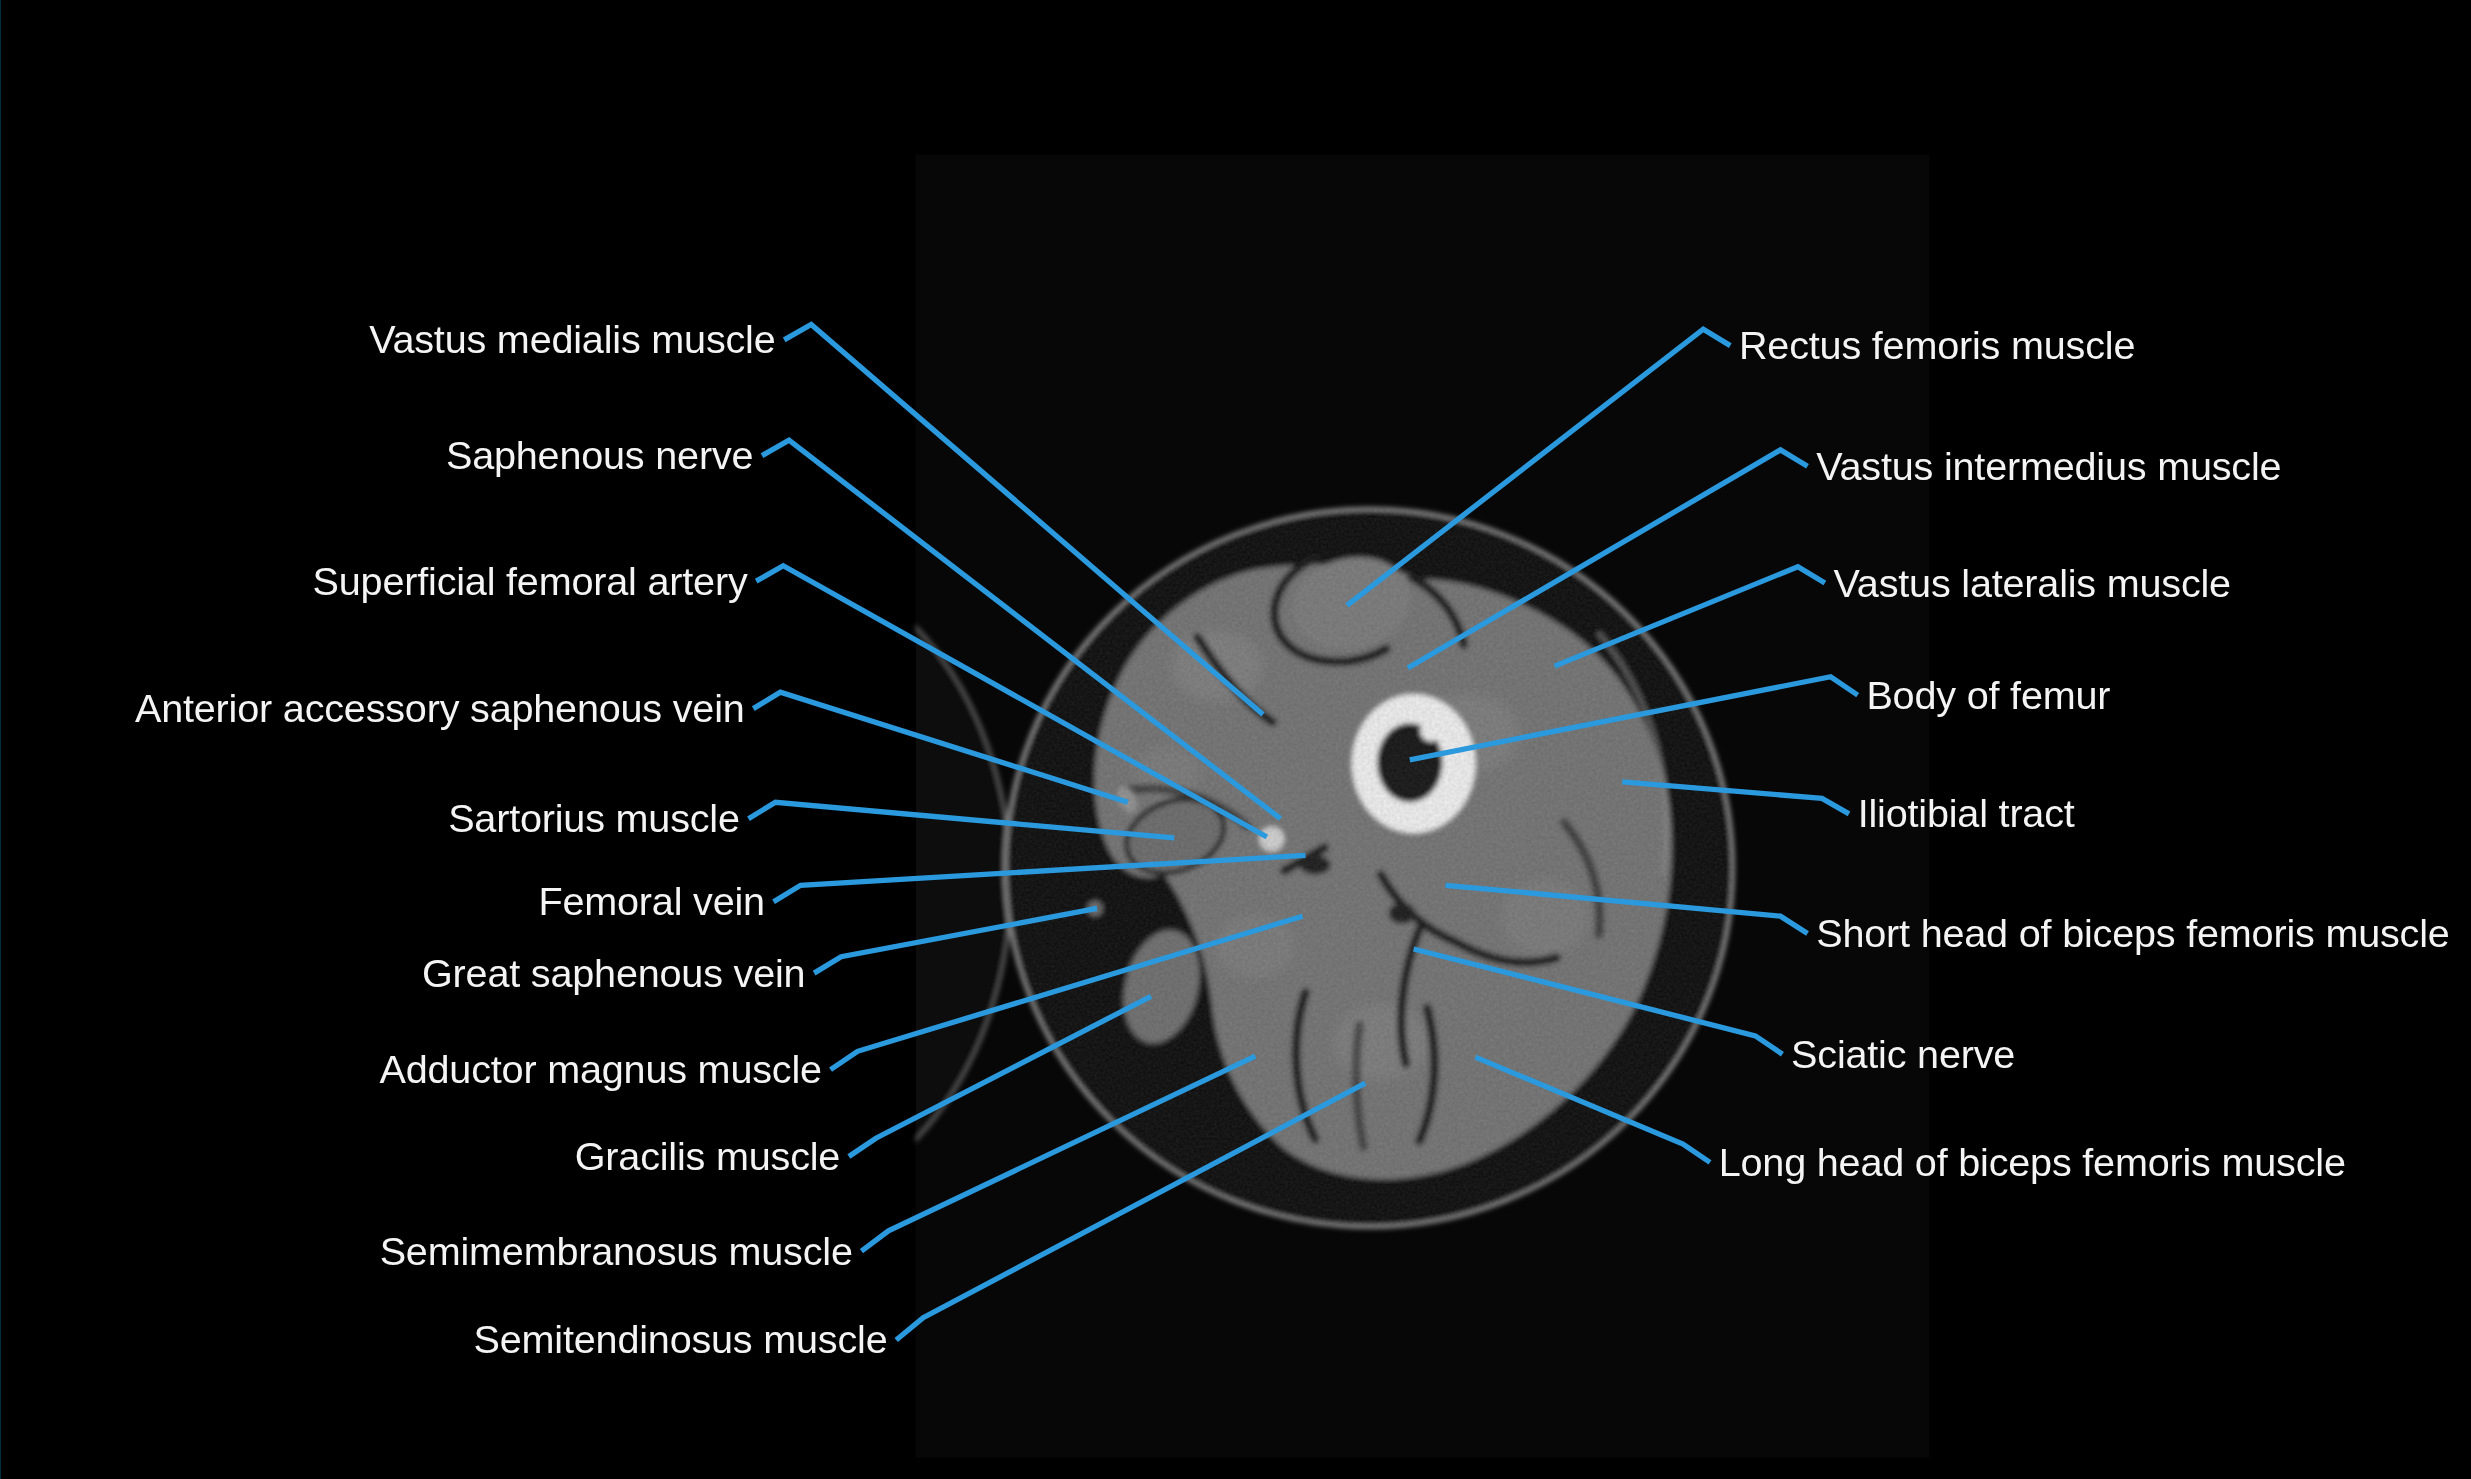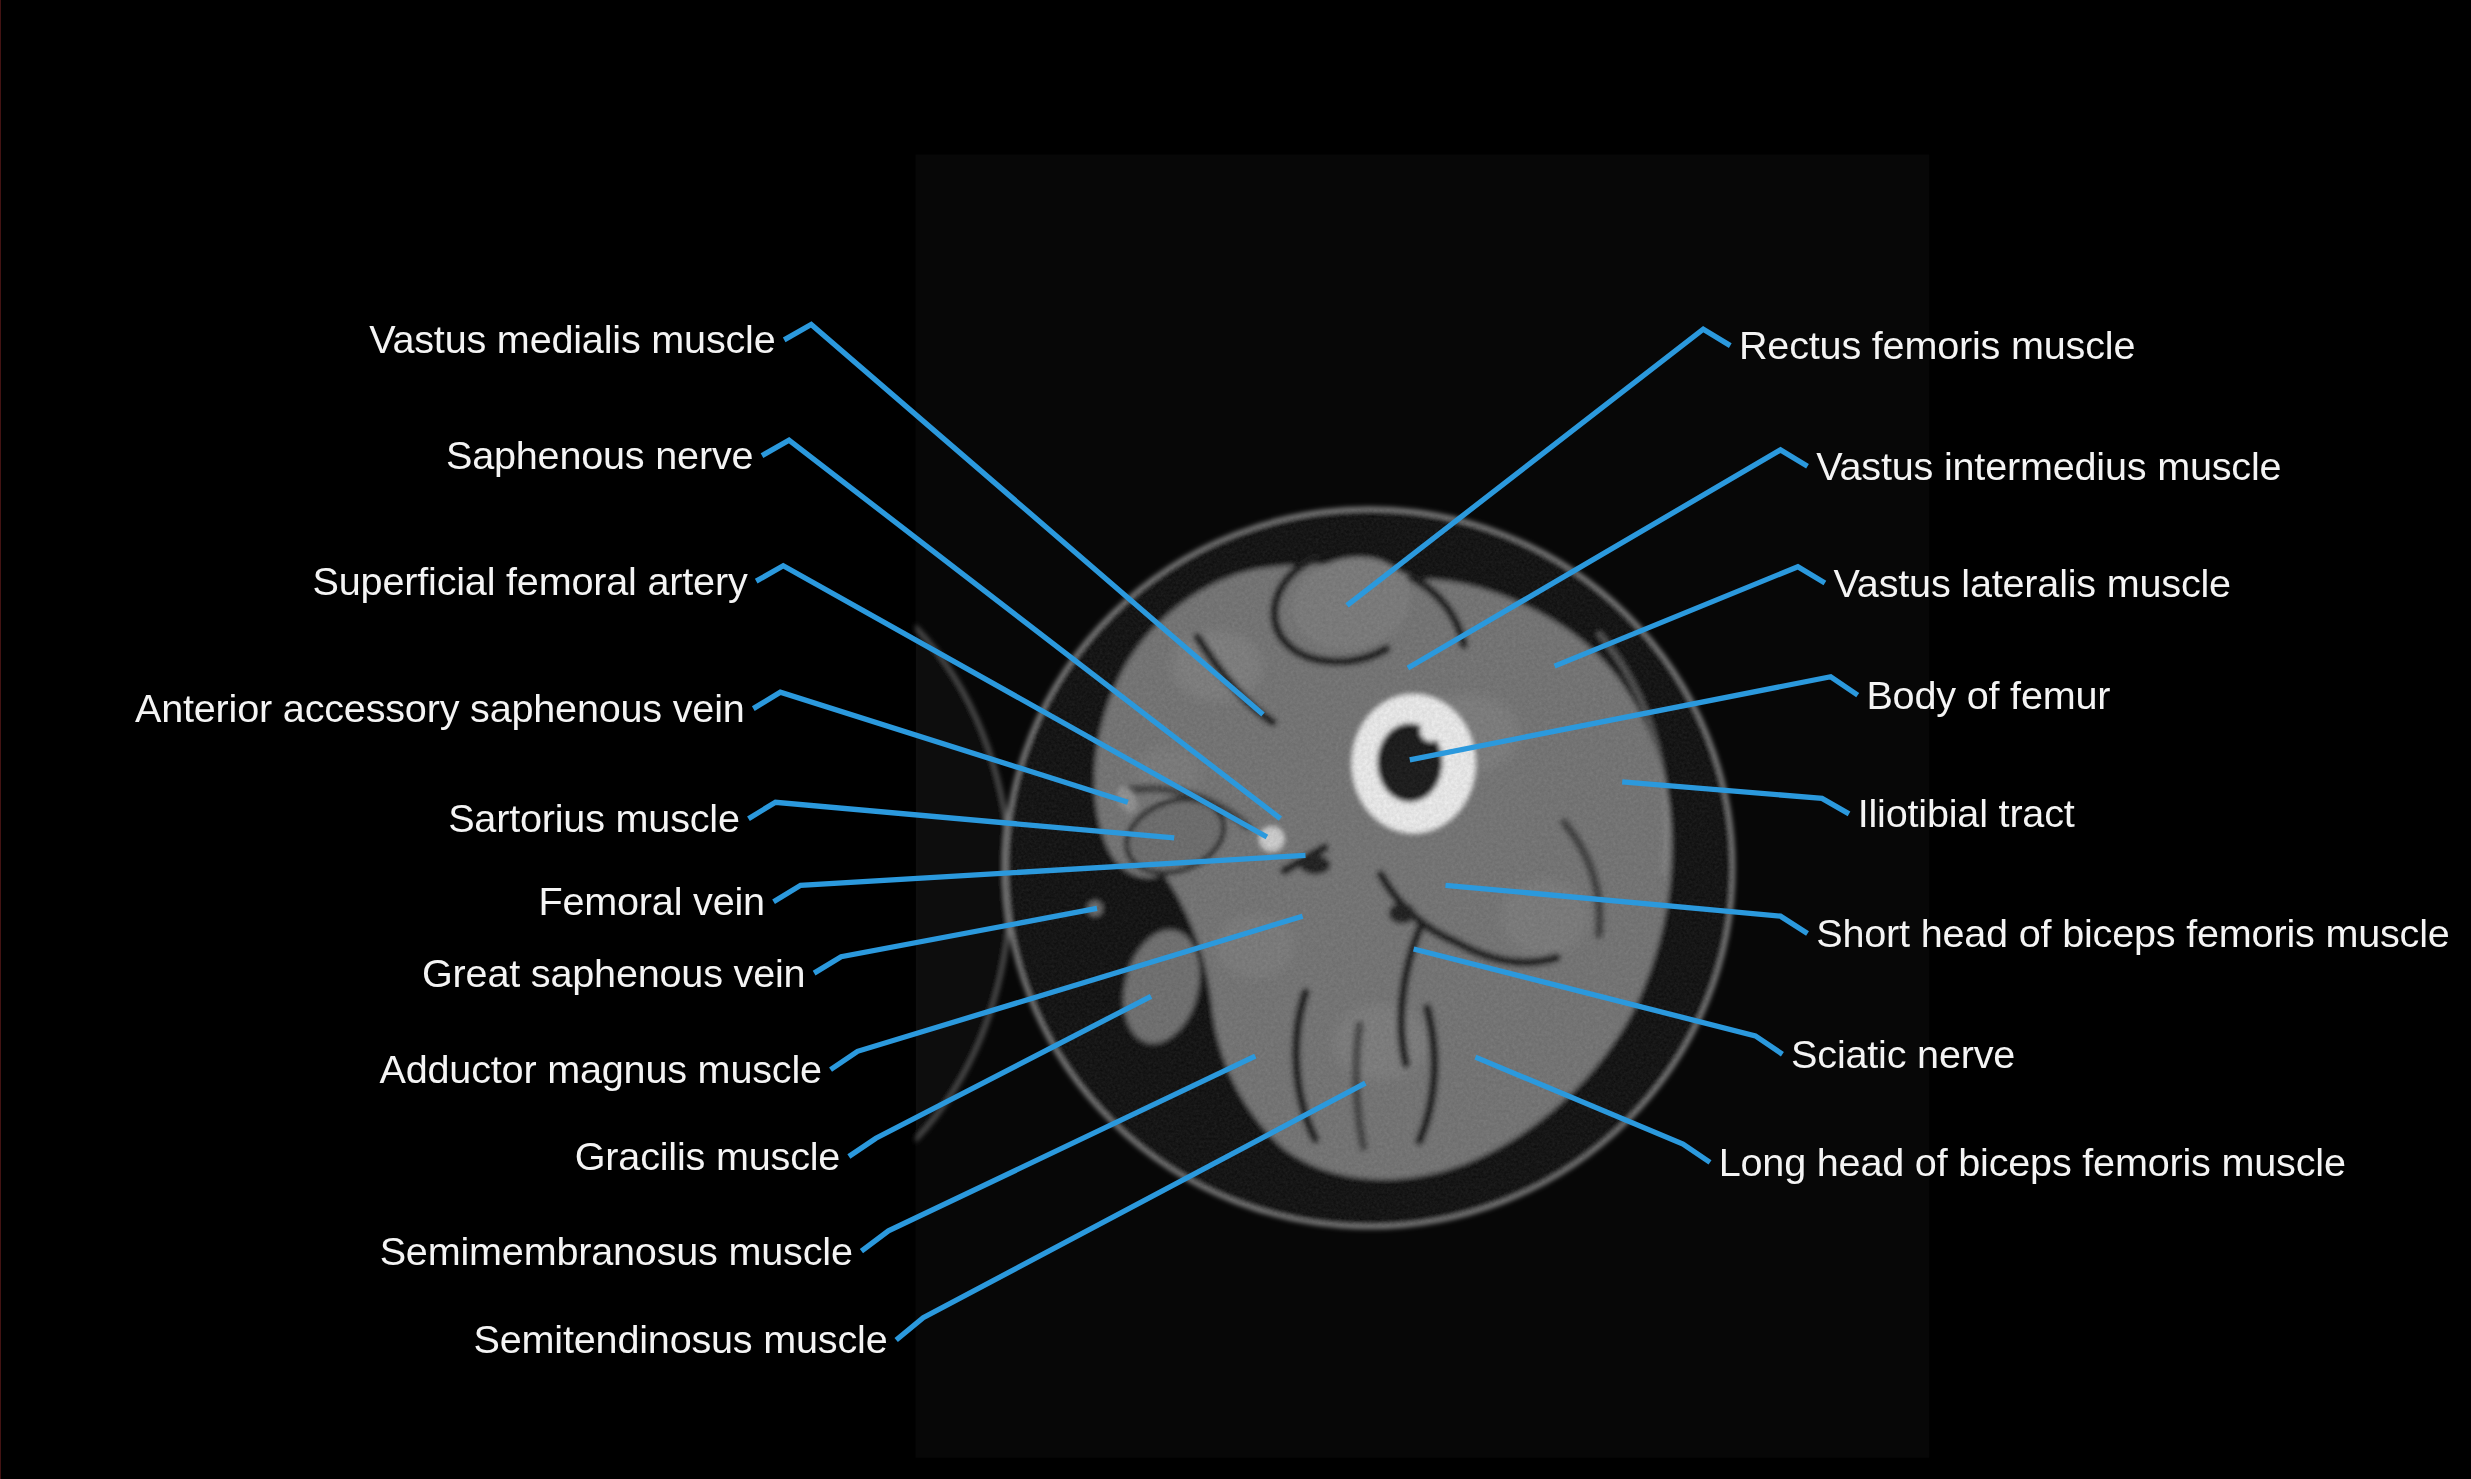--- a/index.html
+++ b/index.html
@@ -1,17 +1,17 @@
 <!DOCTYPE html>
 <html><head>
 <meta charset="utf-8">
 <style>
   html,body{margin:0;padding:0;background:#000;}
   body{width:2472px;height:1479px;overflow:hidden;font-family:"Liberation Sans",sans-serif;}
-  #stage{position:relative;width:2472px;height:1479px;background:#ef4444;}
+  #stage{position:relative;width:2472px;height:1479px;background:#0ea5e9;}
   svg{display:block;}
   .lbl{
     font-family:"Liberation Sans",sans-serif;
     font-size:41px;
     letter-spacing:-0.2px;
     fill:#f4f4f4;
   }
   .leader{
     fill:none;
     stroke-width:5.5px;

